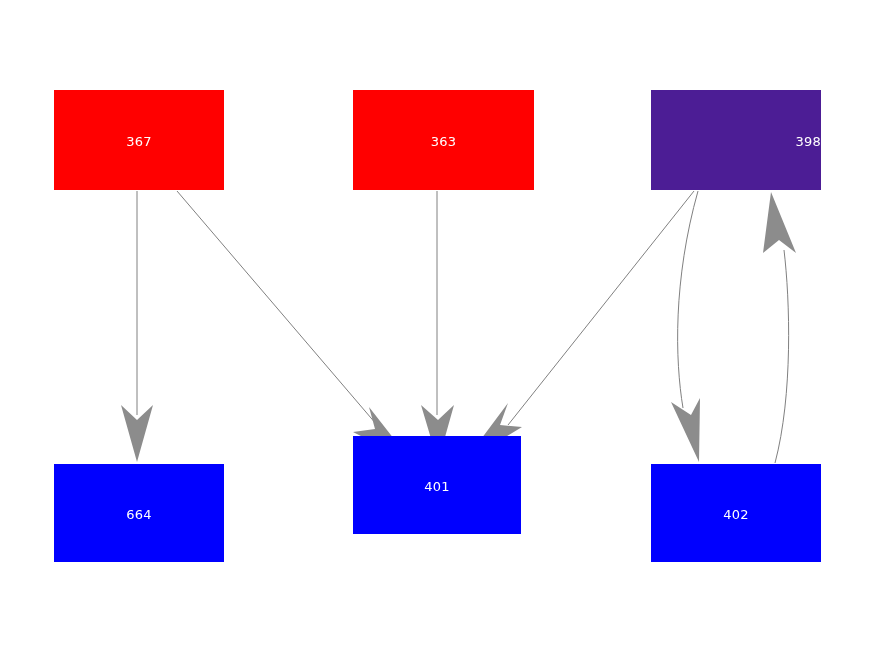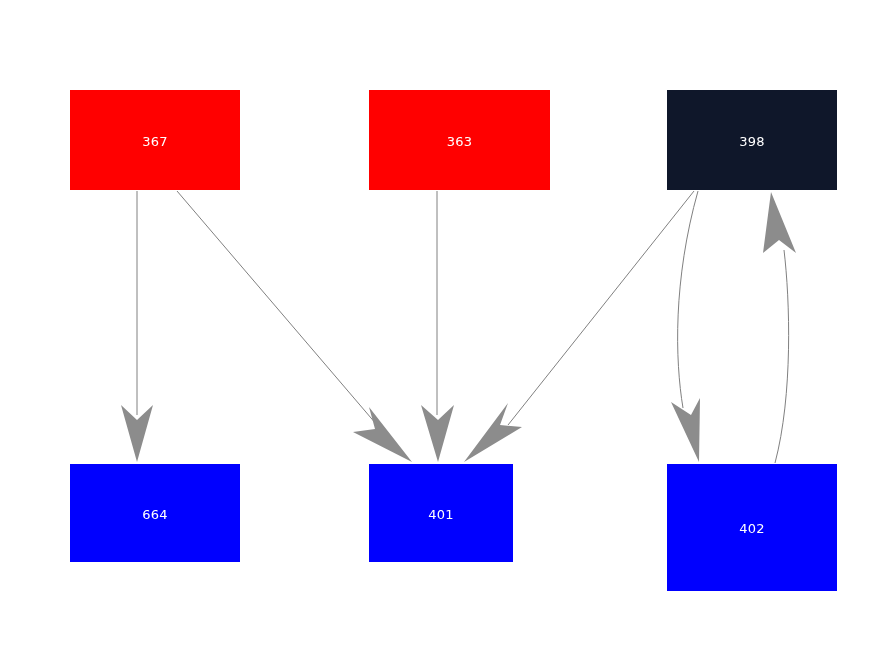--- a/index.html
+++ b/index.html
@@ -20,21 +20,20 @@
     top: 0;
     width: 876px;
     height: 656px;
   }
   .node-box {
     position: absolute;
     box-sizing: border-box;
     display: flex;
     align-items: center;
     justify-content: center;
-    margin-left: 16px;
   }
   .node-label {
     color: #ffffff;
     font-size: 13px;
     font-family: "DejaVu Sans", "Liberation Sans", sans-serif;
     line-height: 1;
     letter-spacing: 0.2px;
     position: relative;
     top: 1px;
   }
@@ -85,27 +84,27 @@
 </svg>
 
 <div class="node-box" style="left:54px; top:90px; width:170px; height:100px; background:#ff0000;">
   <span class="node-label">367</span>
 </div>
 
 <div class="node-box" style="left:353px; top:90px; width:181px; height:100px; background:#ff0000;">
   <span class="node-label">363</span>
 </div>
 
-<div class="node-box" style="left:651px; top:90px; width:170px; height:100px; background:#0f172a;">
+<div class="node-box" style="left:651px; top:90px; width:170px; height:100px; background:#4c1d95;justify-content:flex-end;">
   <span class="node-label">398</span>
 </div>
 
 <div class="node-box" style="left:54px; top:464px; width:170px; height:98px; background:#0000ff;">
   <span class="node-label">664</span>
 </div>
 
-<div class="node-box" style="left:353px; top:464px; width:144px; height:98px; background:#0000ff;">
+<div class="node-box" style="left:353px; top:436px; width:168px; height:98px; background:#0000ff;">
   <span class="node-label">401</span>
 </div>
 
-<div class="node-box" style="left:651px; top:464px; width:170px; height:127px; background:#0000ff;">
+<div class="node-box" style="left:651px; top:464px; width:170px; height:98px; background:#0000ff;">
   <span class="node-label">402</span>
 </div>
 
 </body></html>

